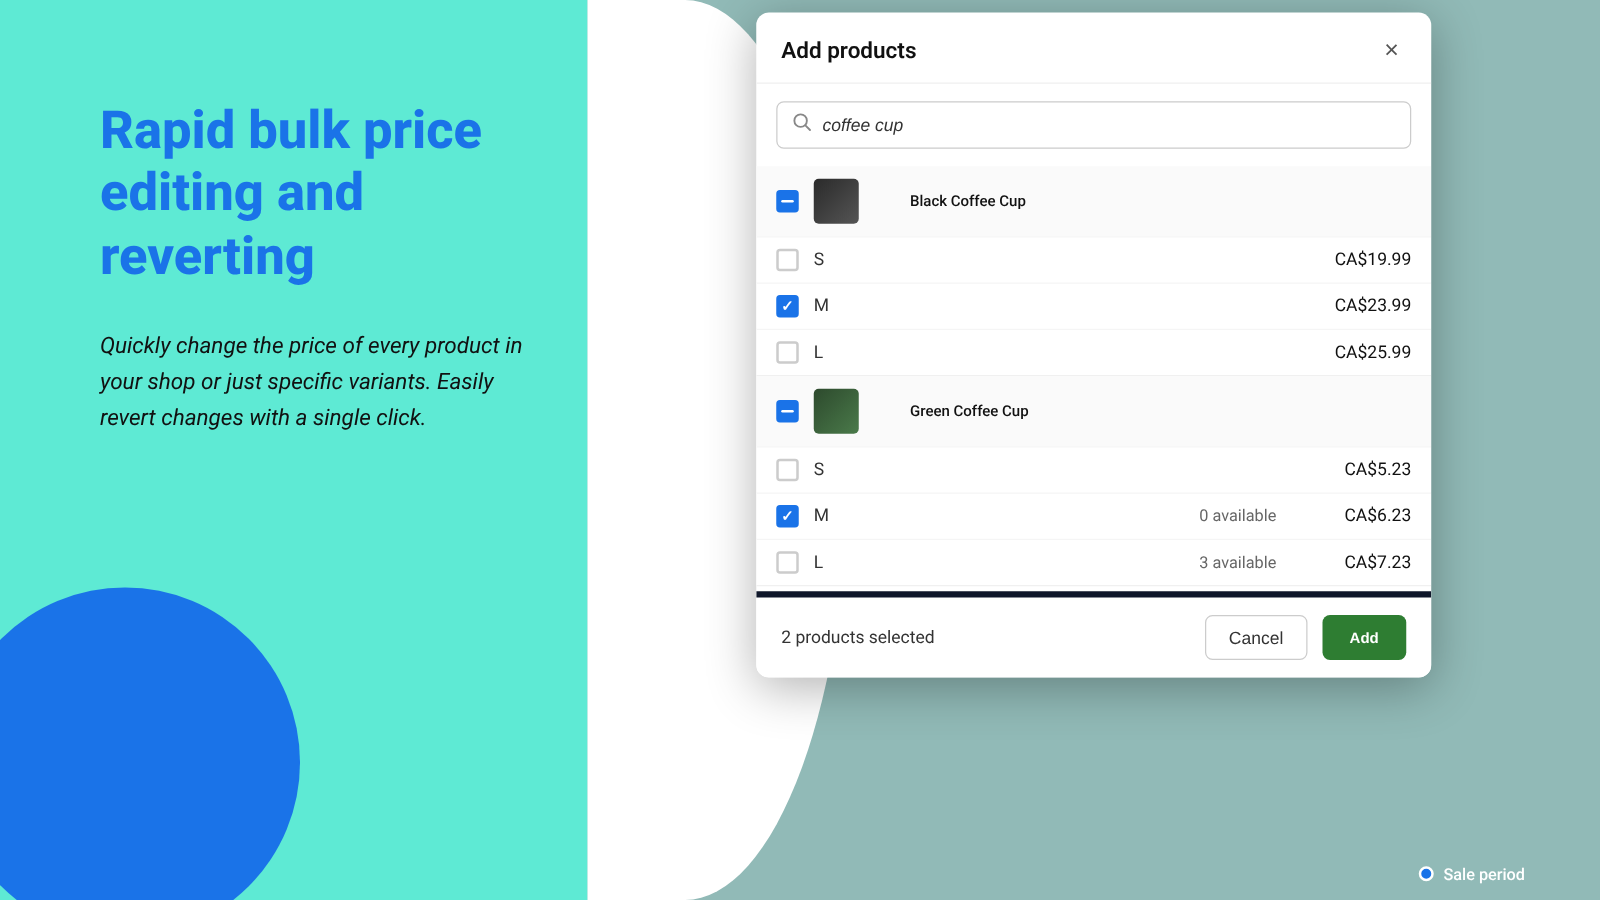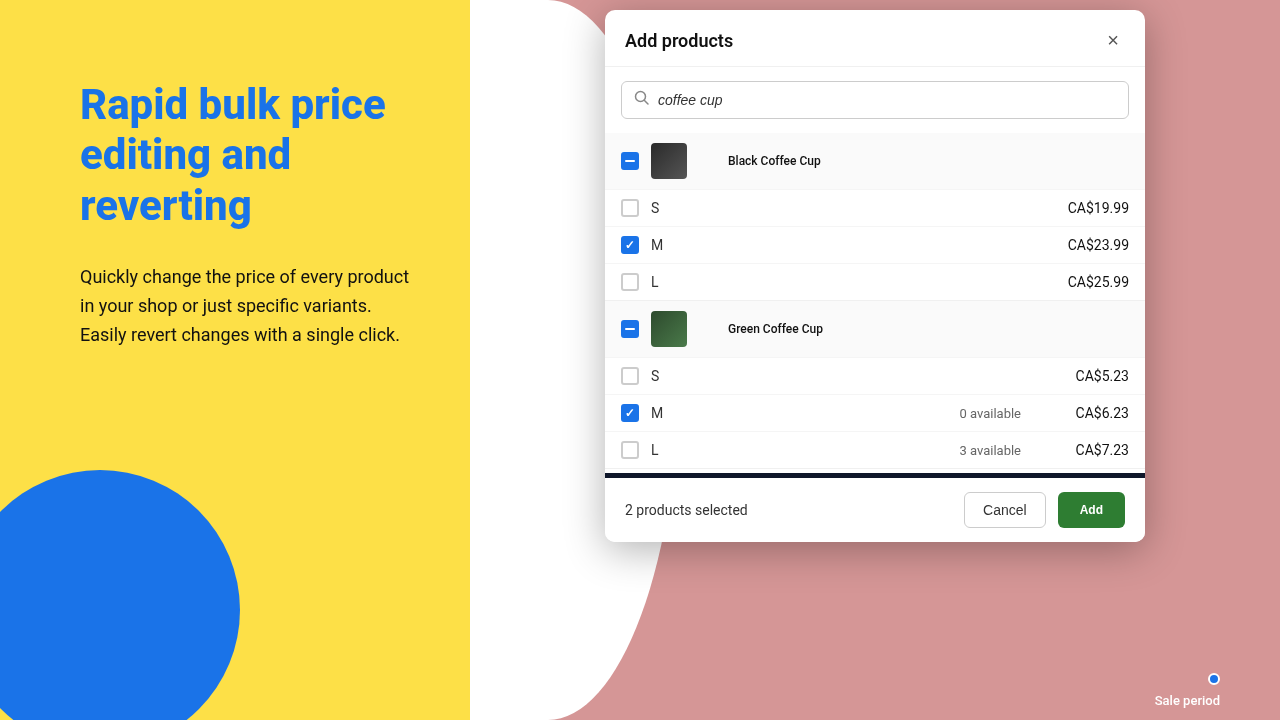--- a/index.html
+++ b/index.html
@@ -9,21 +9,21 @@
       overflow: hidden;
       font-family: -apple-system, BlinkMacSystemFont, 'Segoe UI', Roboto, sans-serif;
       display: flex;
       position: relative;
     }
 
     
     .left-panel {
       width: 470px;
       height: 720px;
-      background: #fde047;
+      background: #5eead4;
       position: relative;
       display: flex;
       flex-direction: column;
       justify-content: flex-start;
       padding: 80px 50px 0 80px;
       z-index: 1;
       overflow: hidden;
       align-items: flex-end;
     }
 
@@ -50,26 +50,27 @@
       color: #1a73e8;
       line-height: 1.2;
       margin-bottom: 32px;
     }
 
     .hero-description {
       font-size: 18px;
       color: #111;
       line-height: 1.6;
       font-weight: 400;
+      font-style: italic;
     }
 
     
     .right-panel {
       flex: 1;
-      background: #b91c1c;
+      background: #0f766e;
       position: relative;
       overflow: hidden;
     }
 
     
     .bg-app {
       position: absolute;
       top: 0; left: 0; right: 0; bottom: 0;
       background: #e8e8e8;
       opacity: 0.6;
@@ -362,24 +363,23 @@
       color: #fff;
       font-weight: 600;
       cursor: pointer;
     }
 
     .sale-period-indicator {
       position: absolute;
       bottom: 12px;
       right: 60px;
       display: flex;
-      align-items: flex-end;
+      align-items: flex-start;
       gap: 8px;
       z-index: 5;
-      flex-direction: column;
     }
 
     .sale-dot {
       width: 12px;
       height: 12px;
       border-radius: 50%;
       background: #1a73e8;
       border: 2px solid #fff;
     }
 

